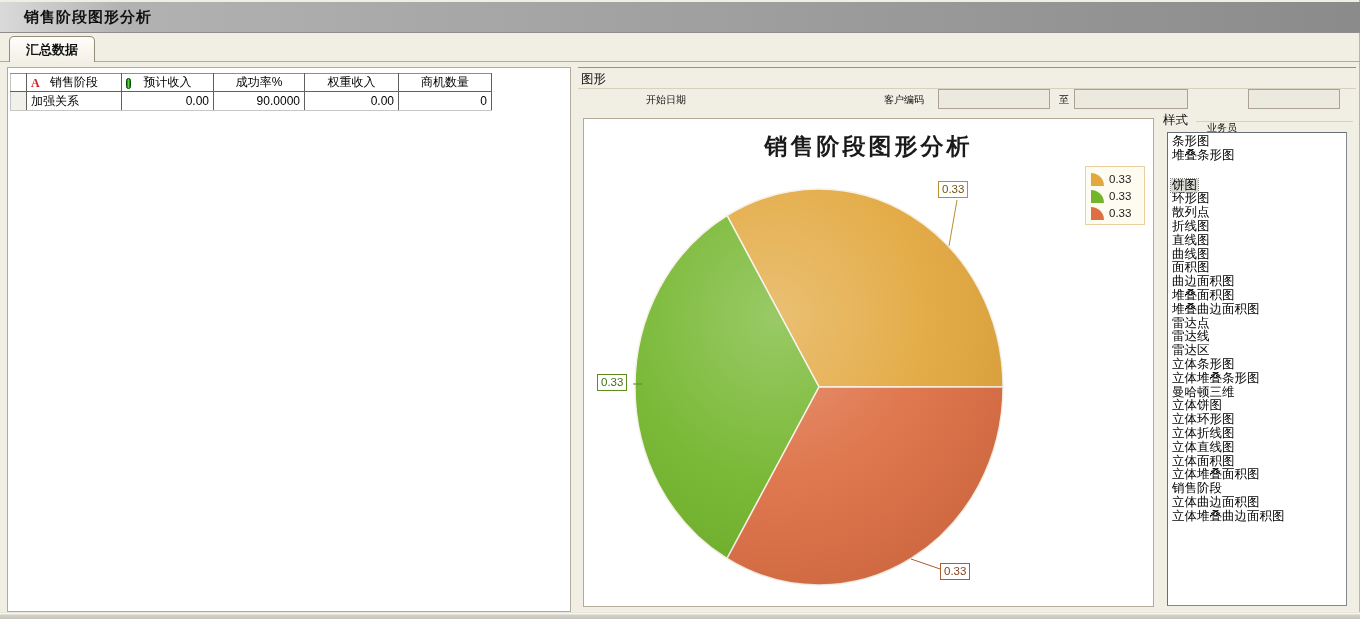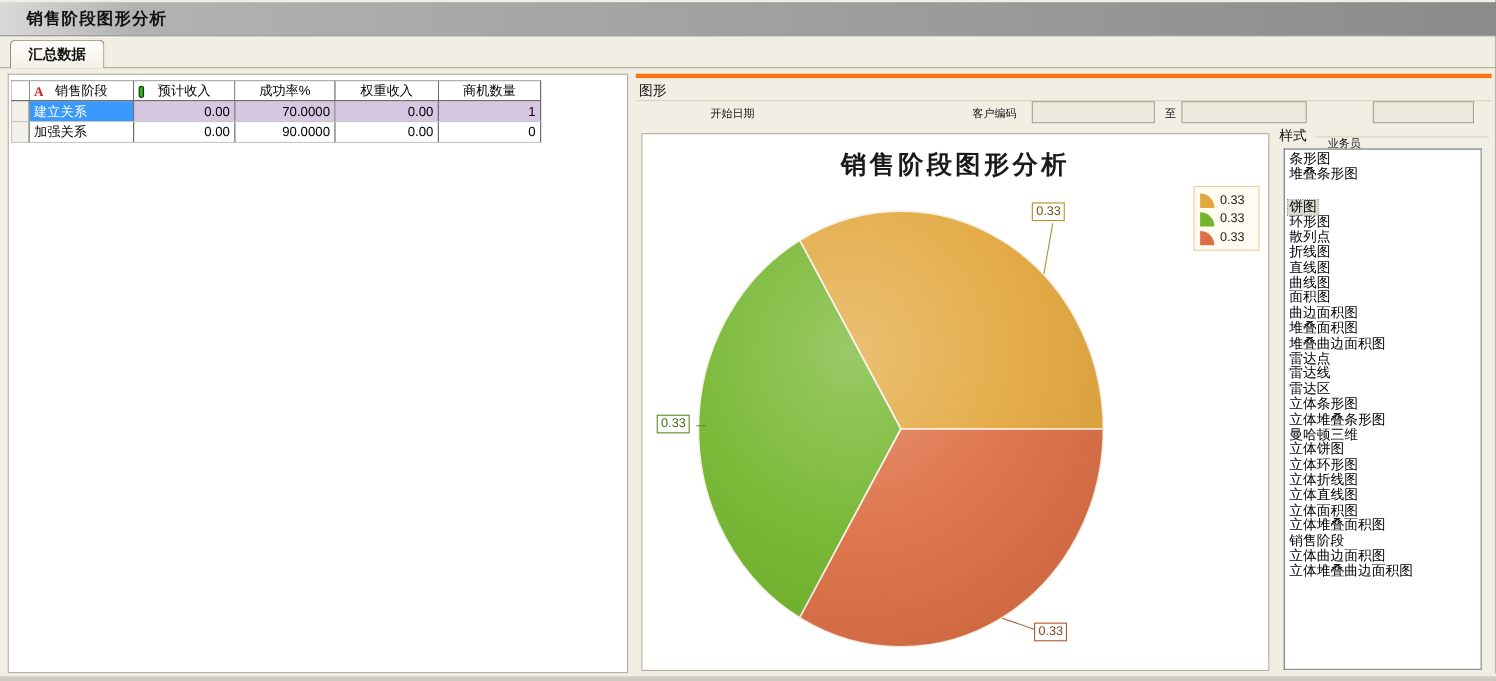--- a/index.html
+++ b/index.html
@@ -28,21 +28,21 @@
   td.num { text-align:right; }
   td.stage { text-align:left; }
   tr.sel td.stage { background:#3a99fd; color:#fff; }
   tr.sel td.num { background:#d7c7e2; }
   tr.alt td.num, tr.alt td.stage { background:#ecf4e6; }
   .hicon-a { color:#d42323; font-weight:bold; font-size:12px; position:absolute; left:4px; top:2px; font-family:"Liberation Serif", serif; }
   .hicon-pill { position:absolute; left:4px; top:4px; width:5px; height:11px; border-radius:3px;
     background:linear-gradient(to right,#0c7a0c,#59d539,#0a6e0a); border:1px solid #064a06; }
 
   
-  .right-panel { position:absolute; left:578px; top:67px; width:778px; height:472px; border-top:4px solid #f97316; }
+  .right-panel { position:absolute; left:578px; top:67px; width:778px; height:472px; border-top:1px solid #f97316; }
   .gp-caption { position:absolute; left:3px; top:3px; font-size:12.5px; color:#111; }
   .gp-divider { position:absolute; left:0; top:20px; width:778px; border-top:1px solid #d8d0bf; }
 
   
   .flabel { position:absolute; top:25px; font-size:10px; color:#111; }
   .finput { position:absolute; top:21px; height:20px; border:1px solid #aca293; background:#eceadf;
     font-size:12px; color:#000; padding:2px 3px; font-family:"Liberation Sans", sans-serif; }
   .finput.first { background:#f5f3e9; }
 
   
@@ -97,28 +97,20 @@
           <col style="width:93px">
         </colgroup>
       <tbody>
           <tr>
         <th class="selcol"></th>
         <th><span class="hicon-a">A</span><span>销售阶段</span></th>
         <th><span class="hicon-pill"></span><span>预计收入</span></th>
         <th><span>成功率%</span></th>
         <th><span>权重收入</span></th>
         <th><span>商机数量</span></th>
-      </tr>
-      <tr class="sel">
-        <td class="selcol"></td>
-        <td class="stage">建立关系</td>
-        <td class="num">0.00</td>
-        <td class="num">70.0000</td>
-        <td class="num">0.00</td>
-        <td class="num">1</td>
       </tr>
       <tr>
         <td class="selcol"></td>
         <td class="stage">加强关系</td>
         <td class="num">0.00</td>
         <td class="num">90.0000</td>
         <td class="num">0.00</td>
         <td class="num">0</td>
       </tr>
     </tbody>

